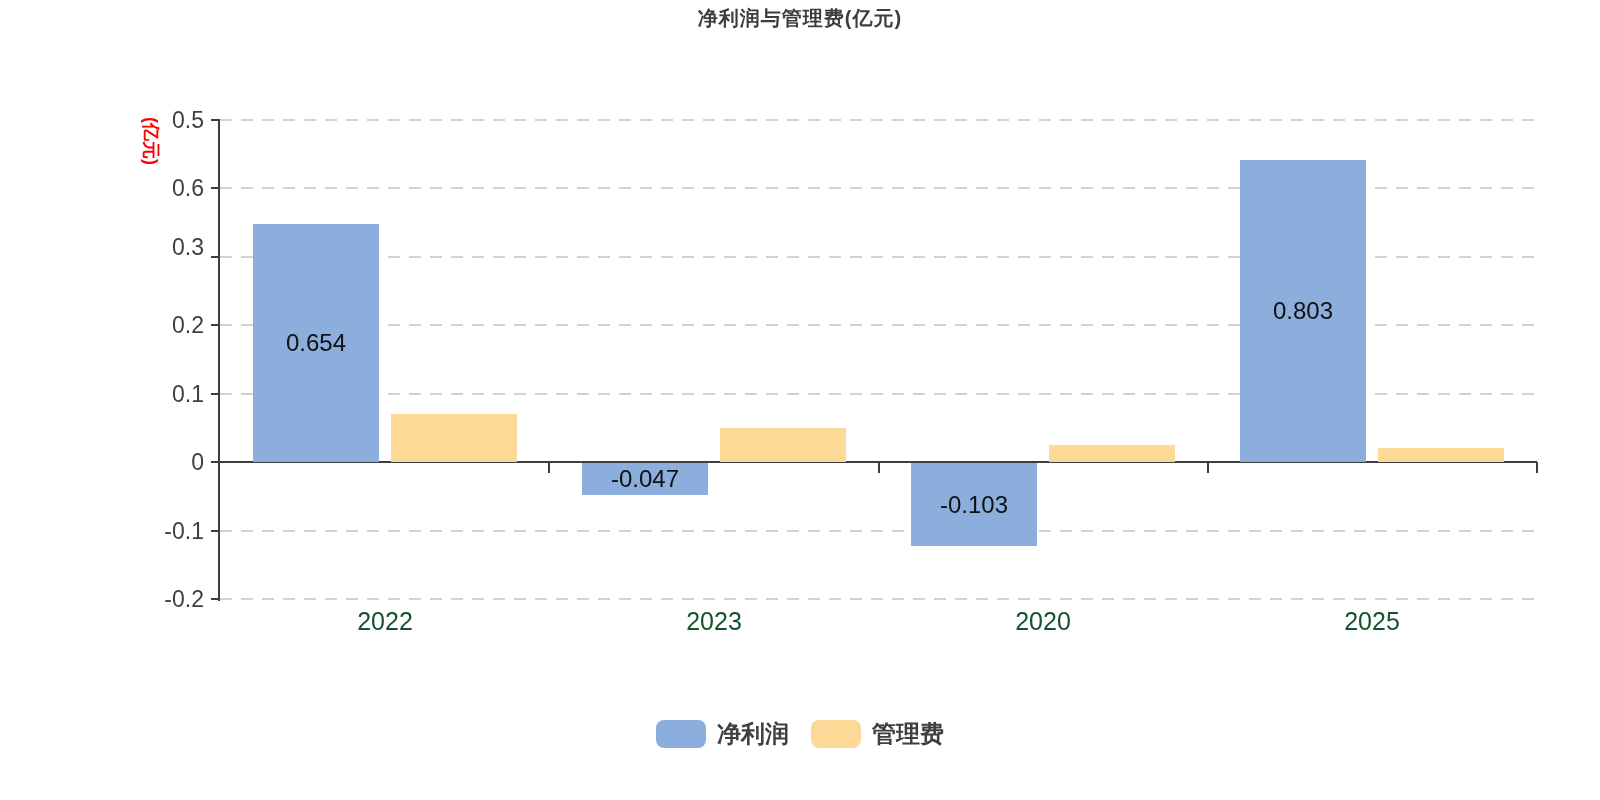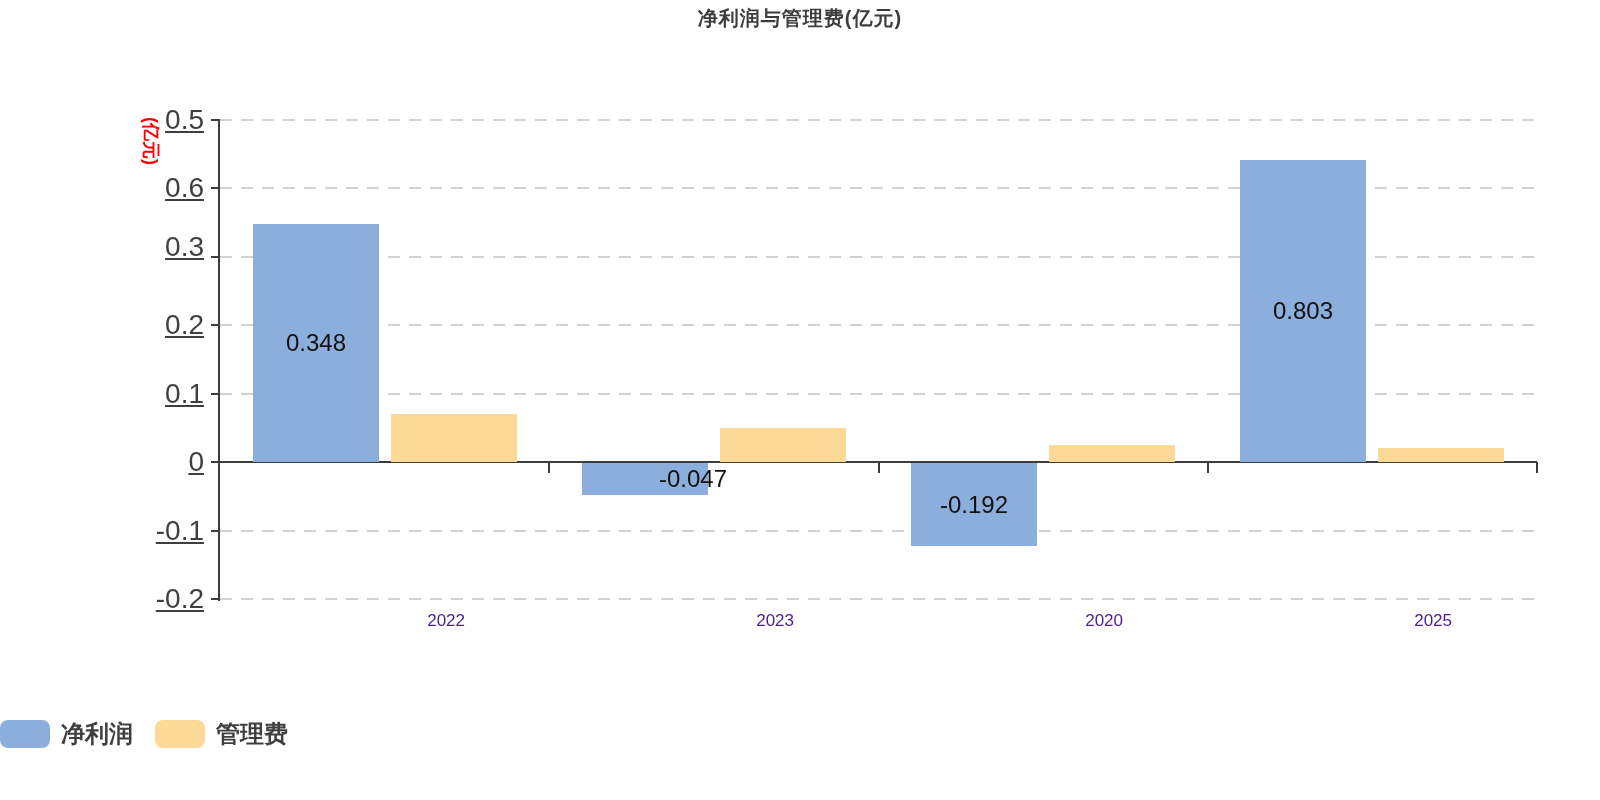--- a/index.html
+++ b/index.html
@@ -10,39 +10,39 @@
   .chart-title{
     position:absolute;top:5px;left:0;width:1600px;text-align:center;
     font-size:20px;font-weight:bold;color:#3C3C3C;letter-spacing:1px;
   }
   .y-axis-name{
     position:absolute;left:107px;top:130px;width:90px;height:22px;
     transform:rotate(90deg);text-align:center;font-size:18px;font-weight:bold;
   }
   .ytick-label{
     position:absolute;height:28px;line-height:28px;text-align:right;
-    font-size:28px;color:#3F3F3F;text-decoration:underline;
+    font-size:23px;color:#3F3F3F;
   }
   .xtick-label{
-    position:absolute;width:160px;height:30px;line-height:30px;text-align:right;
-    font-size:17px;color:#4c1d95;
+    position:absolute;width:160px;height:30px;line-height:30px;text-align:center;
+    font-size:25px;color:#14532d;
   }
   .gridline{position:absolute;height:2px;}
   .zeroline{position:absolute;height:2px;}
   .yaxis-line{position:absolute;width:2px;}
   .tickmark-y{position:absolute;width:9px;height:2px;}
   .tickmark-x{position:absolute;width:2px;height:11px;}
   .bar{position:absolute;}
   .bar-value{
     position:absolute;display:flex;align-items:center;justify-content:center;
     font-size:24px;color:#111111;
   }
   .legend{
     position:absolute;top:718px;left:0;width:1600px;
-    display:flex;align-items:center;gap:22px;
+    display:flex;justify-content:center;align-items:center;gap:22px;
   }
   .legend-item{display:flex;align-items:center;gap:11px;}
   .legend-swatch{width:50px;height:28px;border-radius:8px;}
   .legend-label{font-size:24px;font-weight:600;color:#3F3F3F;}
   .footer-note{
     position:absolute;top:770px;left:0;width:1600px;text-align:center;
     font-size:19px;font-weight:bold;
   }
 </style>
 </head>
@@ -76,29 +76,29 @@
       <div class="ytick-label" style="left: 100px; width: 104px; top: 517px;">-0.1</div>
       <div class="gridline" style="left: 220px; width: 1317px; top: 598px; background: repeating-linear-gradient(90deg, rgb(210, 210, 210) 0px, rgb(210, 210, 210) 12px, transparent 12px, transparent 21px);"></div>
       <div class="tickmark-y" style="left: 211px; top: 598px; background: rgb(61, 61, 61);"></div>
       <div class="ytick-label" style="left: 100px; width: 104px; top: 585px;">-0.2</div>
       <div class="yaxis-line" style="left: 218px; top: 120px; height: 481px; background: rgb(61, 61, 61);"></div>
       <div class="tickmark-x" style="left: 548px; top: 462px; background: rgb(61, 61, 61);"></div>
       <div class="tickmark-x" style="left: 878px; top: 462px; background: rgb(61, 61, 61);"></div>
       <div class="tickmark-x" style="left: 1207px; top: 462px; background: rgb(61, 61, 61);"></div>
       <div class="tickmark-x" style="left: 1536px; top: 462px; background: rgb(61, 61, 61);"></div>
       <div class="bar" style="left: 253px; top: 224px; width: 126px; height: 238px; background: rgb(140, 174, 220);"></div>
-      <div class="bar-value" style="left: 253px; top: 224px; width: 126px; height: 238px; color: rgb(17, 17, 17);">0.348</div>
+      <div class="bar-value" style="left: 253px; top: 224px; width: 126px; height: 238px; color: rgb(17, 17, 17);">0.654</div>
       <div class="bar" style="left: 391px; top: 414px; width: 126px; height: 48px; background: rgb(253, 217, 152);"></div>
       <div class="xtick-label" style="left: 305px; top: 606px;">2022</div>
       <div class="bar" style="left: 582px; top: 463px; width: 126px; height: 32px; background: rgb(140, 174, 220);"></div>
-      <div class="bar-value" style="left: 582px; top: 463px; width: 126px; height: 32px; color: rgb(17, 17, 17); padding-left: 48px;">-0.047</div>
+      <div class="bar-value" style="left: 582px; top: 463px; width: 126px; height: 32px; color: rgb(17, 17, 17);">-0.047</div>
       <div class="bar" style="left: 720px; top: 428px; width: 126px; height: 34px; background: rgb(253, 217, 152);"></div>
       <div class="xtick-label" style="left: 634px; top: 606px;">2023</div>
       <div class="bar" style="left: 911px; top: 463px; width: 126px; height: 83px; background: rgb(140, 174, 220);"></div>
-      <div class="bar-value" style="left: 911px; top: 463px; width: 126px; height: 83px; color: rgb(17, 17, 17);">-0.192</div>
+      <div class="bar-value" style="left: 911px; top: 463px; width: 126px; height: 83px; color: rgb(17, 17, 17);">-0.103</div>
       <div class="bar" style="left: 1049px; top: 445px; width: 126px; height: 17px; background: rgb(253, 217, 152);"></div>
       <div class="xtick-label" style="left: 963px; top: 606px;">2020</div>
       <div class="bar" style="left: 1240px; top: 160px; width: 126px; height: 302px; background: rgb(140, 174, 220);"></div>
       <div class="bar-value" style="left: 1240px; top: 160px; width: 126px; height: 302px; color: rgb(17, 17, 17);">0.803</div>
       <div class="bar" style="left: 1378px; top: 448px; width: 126px; height: 14px; background: rgb(253, 217, 152);"></div>
       <div class="xtick-label" style="left: 1292px; top: 606px;">2025</div>
     </div>
 
   <div class="legend">
     <div class="legend-item">

